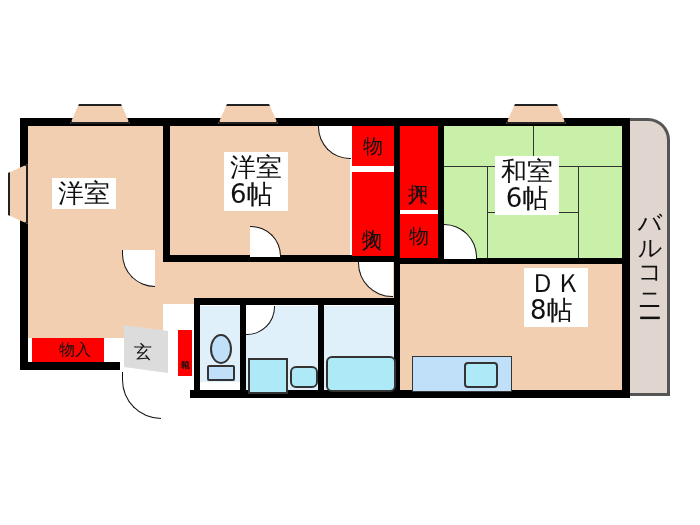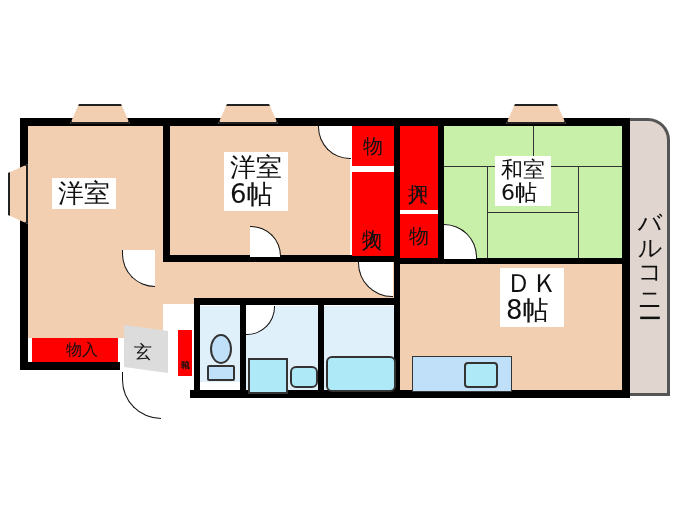--- a/index.html
+++ b/index.html
@@ -65,21 +65,21 @@
 </div>
 <div class="abs storage vtext" style="left:352px;top:172px;width:42px;height:84px;font-size:20px;">
   <span>物入</span>
 </div>
 <div class="abs storage vtext" style="left:400px;top:126px;width:38px;height:84px;font-size:20px;">
   <span>押入</span>
 </div>
 <div class="abs storage" style="left:400px;top:214px;width:38px;height:44px;font-size:20px;">
   <span>物</span>
 </div>
-<div class="abs storage" style="left:32px;top:338px;width:86px;height:24px;font-size:16px;padding-left:14px;">
+<div class="abs storage" style="left:32px;top:338px;width:72px;height:24px;font-size:16px;padding-left:14px;">
   <span>物入</span>
 </div>
 <div class="abs storage vtext" style="left:178px;top:330px;width:14px;height:46px;font-size:9px;">
   <span>靴箱</span>
 </div>
 
 <div class="door-arc" style="left:318px;top:126px;width:32px;height:32px;border-radius:0 0 0 32px;border-top:none;border-right:none;"></div>
 <div class="door-arc" style="left:250px;top:226px;width:30px;height:30px;border-radius:0 30px 0 0;border-left:none;border-bottom:none;"></div>
 <div class="door-arc" style="left:444px;top:224px;width:32px;height:34px;border-radius:0 34px 0 0;border-left:none;border-bottom:none;"></div>
 <div class="door-arc" style="left:358px;top:262px;width:34px;height:34px;border-radius:0 0 0 34px;border-top:none;border-right:none;"></div>
@@ -95,21 +95,21 @@
 <div class="abs" style="left:412px;top:356px;width:100px;height:36px;background:#bfe0f8;border:1px solid #333;"></div>
 <div class="fixture" style="left:464px;top:362px;width:30px;height:22px;border-radius:4px;"></div>
 
 <div class="label-box" style="left:52px;top:178px;font-size:26px;">
   <div>洋室</div>
 </div>
 <div class="label-box" style="left:224px;top:152px;font-size:26px;">
   <div>洋室</div>
   <div>6帖</div>
 </div>
-<div class="label-box" style="left:495px;top:156px;font-size:22px;">
+<div class="label-box" style="left:495px;top:156px;font-size:26px;text-align:center;">
   <div>和室</div>
   <div>6帖</div>
 </div>
-<div class="label-box" style="left:500px;top:268px;font-size:26px;">
+<div class="label-box" style="left:524px;top:268px;font-size:26px;">
   <div>ＤＫ</div>
   <div>8帖</div>
 </div>
 <div class="abs" style="left:134px;top:340px;font-size:18px;color:#111;">玄</div>
 
 </body></html>

